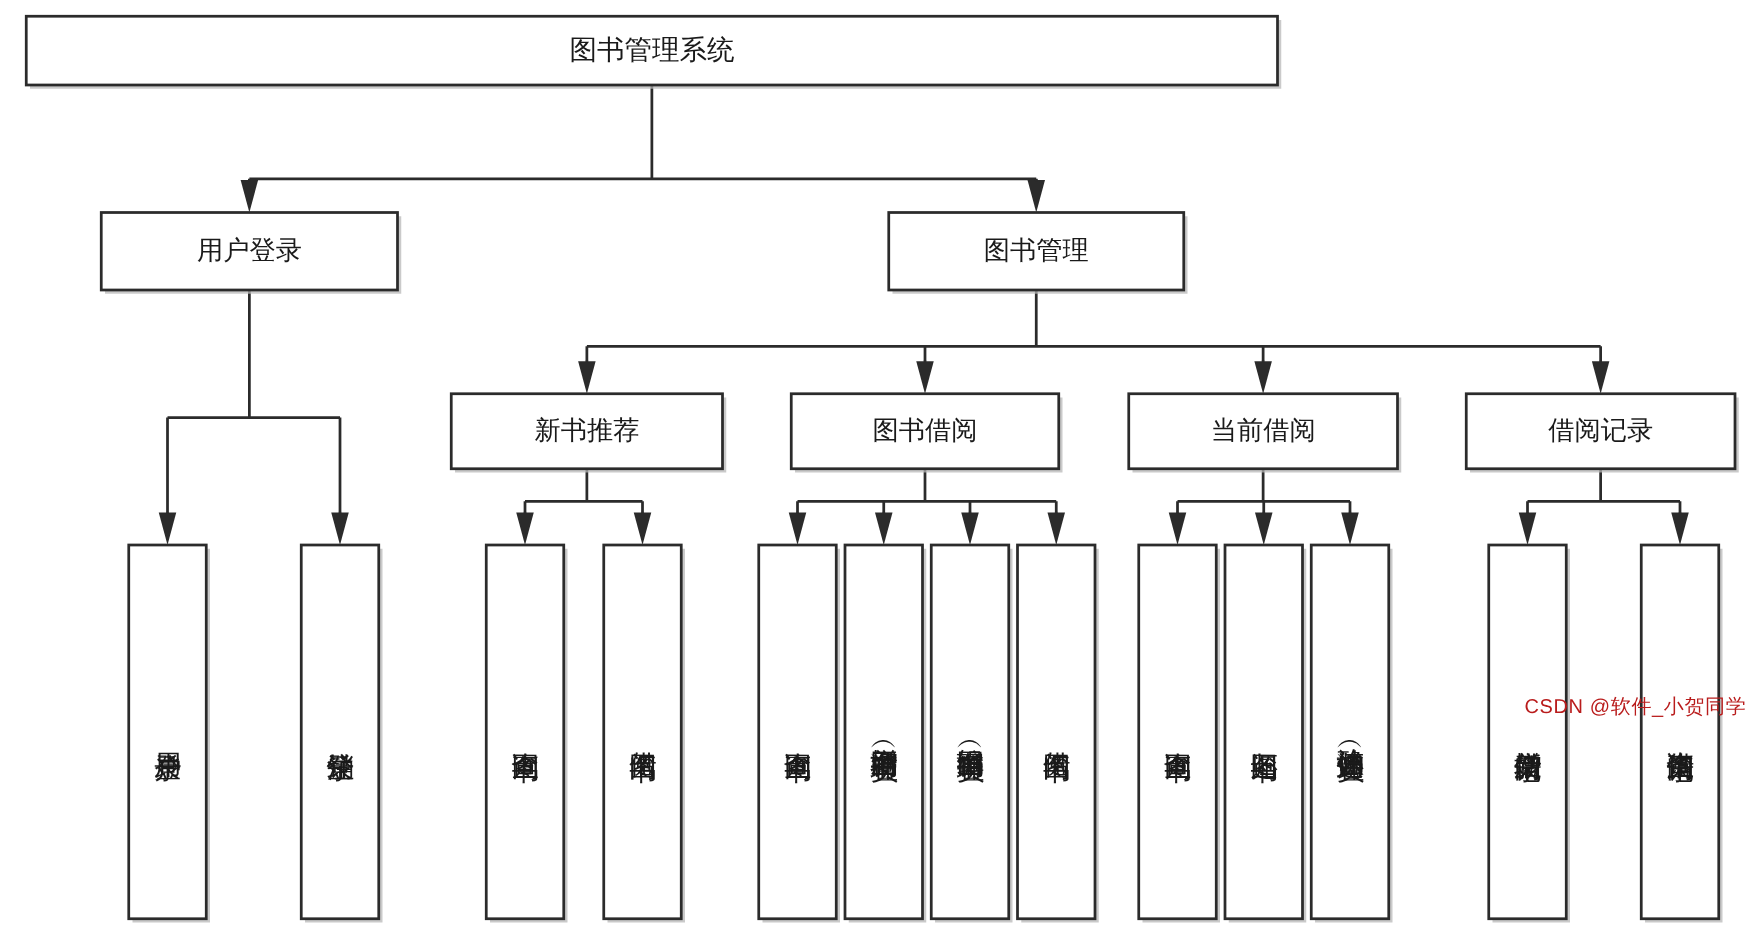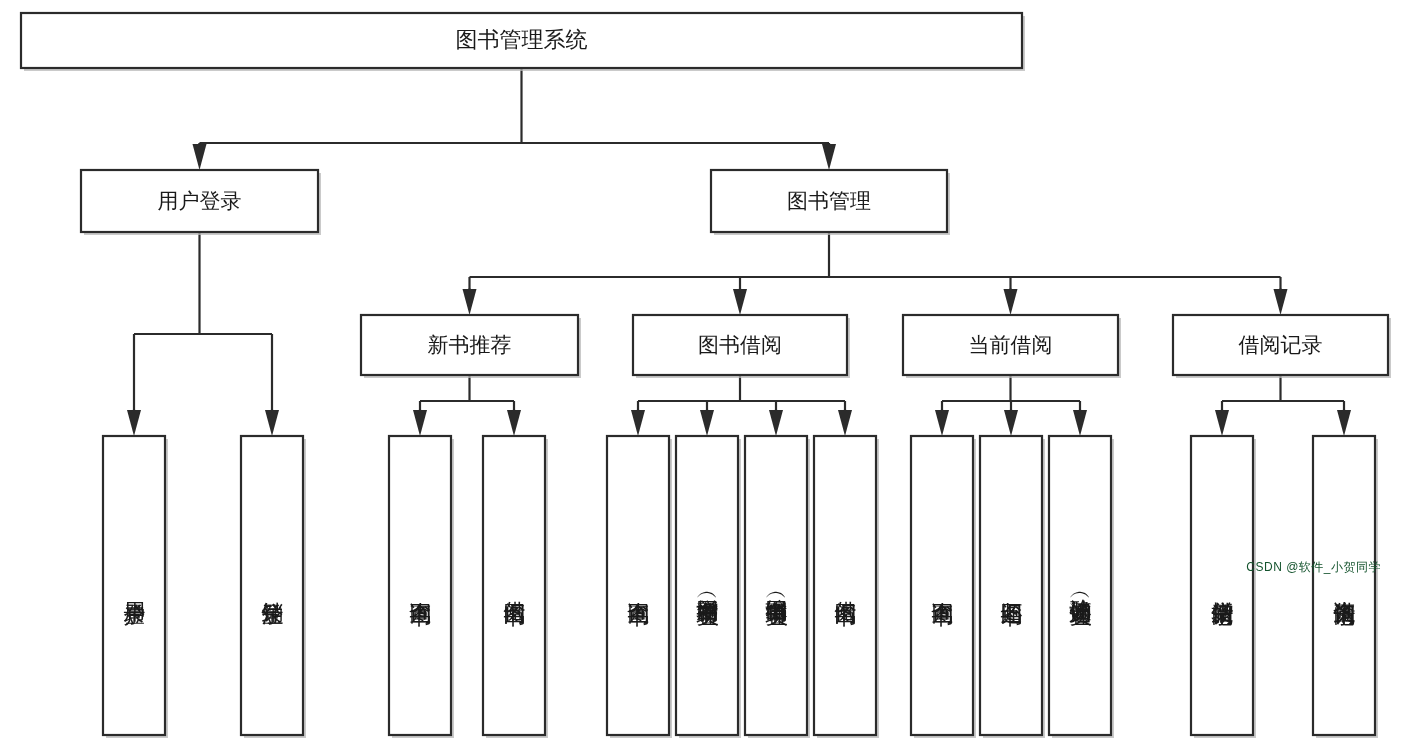--- a/index.html
+++ b/index.html
@@ -71,25 +71,25 @@
     text-orientation: upright;
     font-family: "Liberation Sans", "DejaVu Sans", sans-serif;
     font-size: 22px;
     line-height: 1.04;
     color: #1a1a1a;
     letter-spacing: 1px;
     white-space: nowrap;
   }
   .watermark {
     position: absolute;
-    right: 24px;
+    right: 8px;
     bottom: 5px;
     font-family: "Liberation Sans", "DejaVu Sans", sans-serif;
-    font-size: 12px;
-    color: #14532d;
+    font-size: 16px;
+    color: #b91c1c;
     letter-spacing: 0.5px;
     white-space: nowrap;
   }
 </style>
 </head>
 <body>
 
 <div id="diagram-root">
 
   <svg class="diagram-canvas" viewBox="0 0 1405 747" xmlns="http://www.w3.org/2000/svg">

